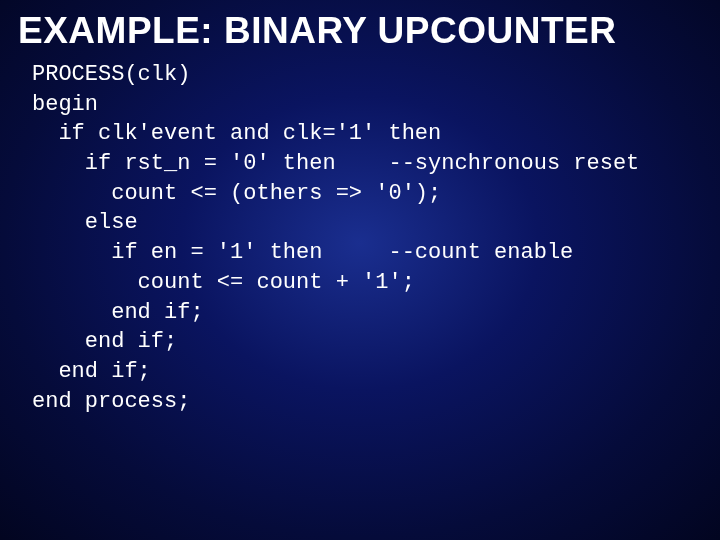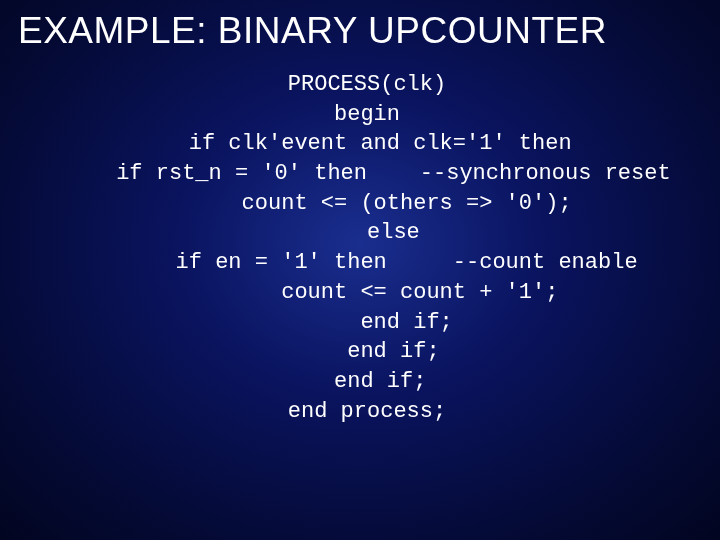--- a/index.html
+++ b/index.html
@@ -9,33 +9,32 @@
     font-family: Verdana, Geneva, sans-serif;
     color: #ffffff;
   }
   .slide {
     width: 100%;
     height: 100%;
     padding: 10px 18px 0 18px;
   }
   .title {
     font-size: 37px;
-    font-weight: normal;
+    font-weight: bold;
     letter-spacing: 0.5px;
-    margin-bottom: 18px;
+    margin-bottom: 8px;
     color: #ffffff;
   }
   .code-block {
     font-family: "Courier New", Courier, monospace;
     font-size: 22px;
     line-height: 1.35;
     white-space: pre;
     color: #ffffff;
     padding-left: 14px;
-    text-align: center;
   }
 </style>
 </head>
 <body>
 
 <div class="slide">
   <div class="title">EXAMPLE: BINARY UPCOUNTER</div>
   <div class="code-block">PROCESS(clk)
 begin
   if clk'event and clk='1' then

